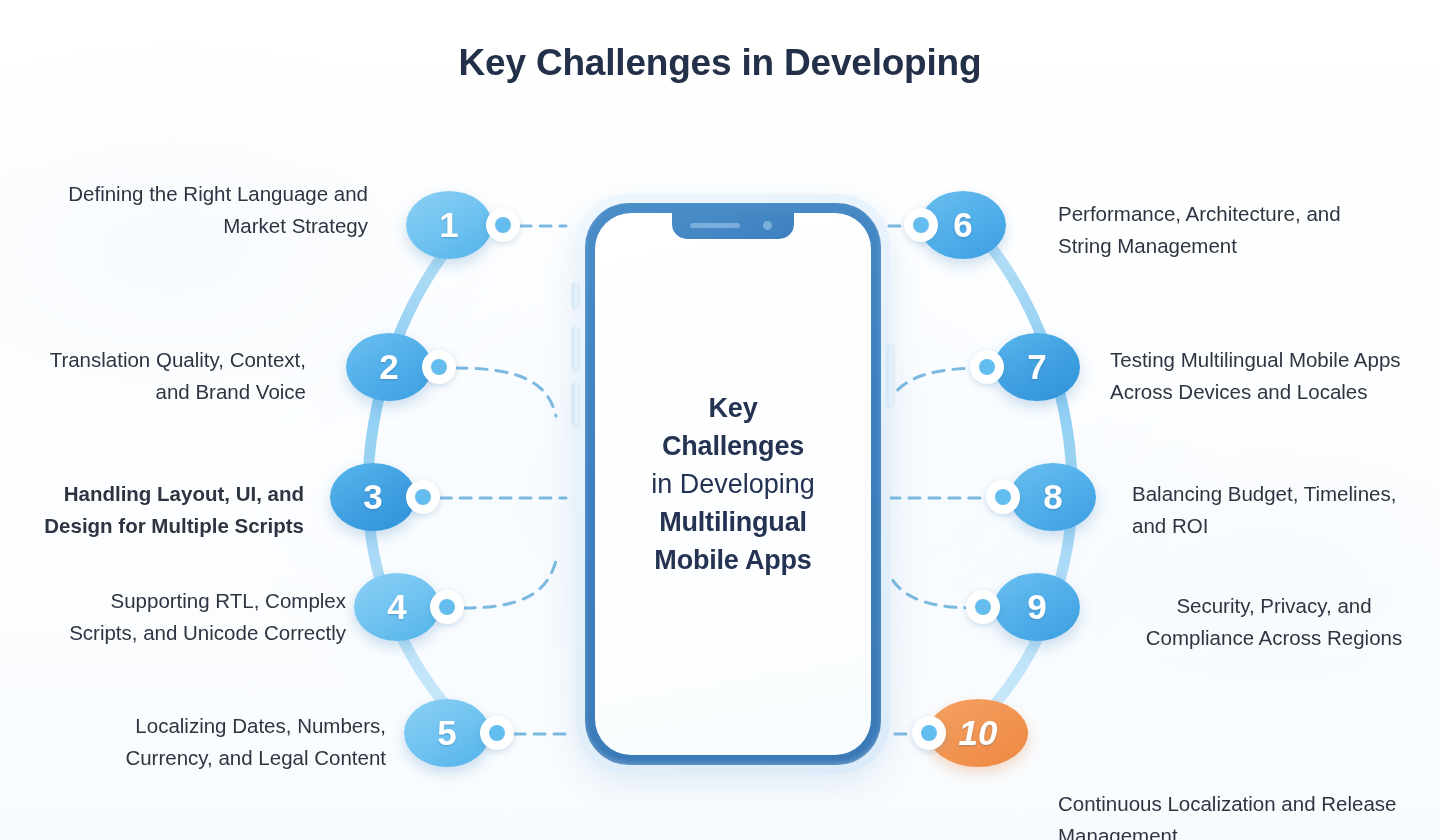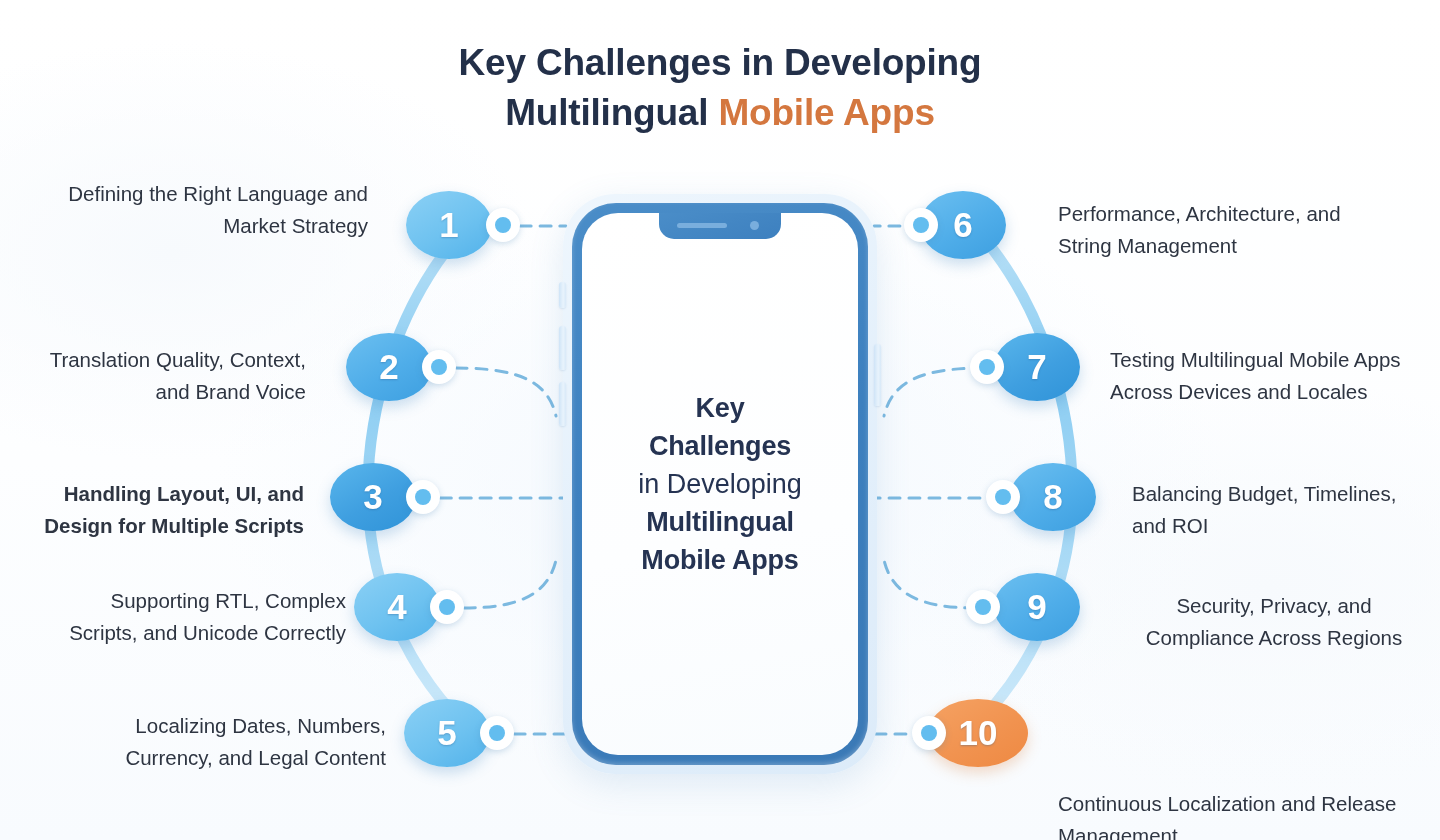--- a/index.html
+++ b/index.html
@@ -28,21 +28,21 @@
     color:#233049;
   }
   #title .l2{display:block;}
   #title .accent{color:#d4773f;}
 
   
   #art{position:absolute;left:0;top:0;width:1440px;height:840px;}
 
   
   #phone{
-    position:absolute;left:563px;top:194px;width:314px;height:580px;
+    position:absolute;left:576px;top:194px;width:314px;height:580px;
     border-radius:52px;
     background:linear-gradient(145deg,#eef6fd 0%,#e4f0fb 50%,#dcebf9 100%);
     box-shadow:0 10px 34px rgba(90,140,190,0.16);
   }
   #phone-frame{
     position:absolute;left:9px;top:9px;right:9px;bottom:9px;
     border-radius:44px;
     background:linear-gradient(160deg,#4a8dc8 0%,#3d80bf 45%,#3a79b6 100%);
     box-shadow:inset 0 -2px 5px rgba(255,255,255,0.25);
   }
@@ -93,21 +93,21 @@
     display:flex;align-items:center;justify-content:center;
     color:#ffffff;font-size:35px;font-weight:600;
     text-shadow:0 1px 2px rgba(40,90,140,0.35);
     box-shadow:0 6px 14px rgba(60,130,190,0.26);
   }
   .badge.b-light{background:linear-gradient(150deg,#8bd0f5 0%,#6ec2f0 55%,#52b2ea 100%);}
   .badge.b-mid  {background:linear-gradient(150deg,#6bbff0 0%,#4fade9 55%,#3d9fe0 100%);}
   .badge.b-deep {background:linear-gradient(150deg,#59b6ec 0%,#3f9fe0 55%,#2f93d8 100%);}
   .badge.b-orange{background:linear-gradient(150deg,#f5a263 0%,#f19350 55%,#ee8942 100%);
                   box-shadow:0 6px 14px rgba(220,130,60,0.28);}
-  .badge.wide{width:100px;}
+  .badge.wide{width:100px;font-style:italic;}
 
   .dot{
     position:absolute;width:34px;height:34px;border-radius:50%;
     background:#ffffff;
     box-shadow:0 2px 6px rgba(70,130,180,0.25);
     display:flex;align-items:center;justify-content:center;
   }
   .dot i{display:block;width:16px;height:16px;border-radius:50%;background:#63bdef;}
   .dot.orange i{background:#63bdef;}
 
@@ -121,23 +121,20 @@
   .label.left{text-align:right;}
   .label.right{text-align:left;}
 </style>
 </head>
 <body>
 
 <div id="stage">
 
   <div id="title">
     <span class="l1">Key Challenges in Developing</span>
-    <span class="l2">
-      <span>Multilingual </span><span class="accent">Mobile Apps</span>
-    </span>
   </div>
 
   <svg id="art" viewBox="0 0 1440 840">
     <defs>
       <linearGradient id="arcL" x1="0" y1="0" x2="0" y2="1">
         <stop offset="0%" stop-color="#bfe3f7"></stop>
         <stop offset="30%" stop-color="#8ccdf2"></stop>
         <stop offset="62%" stop-color="#a5d8f5"></stop>
         <stop offset="100%" stop-color="#cfeafa"></stop>
       </linearGradient>

